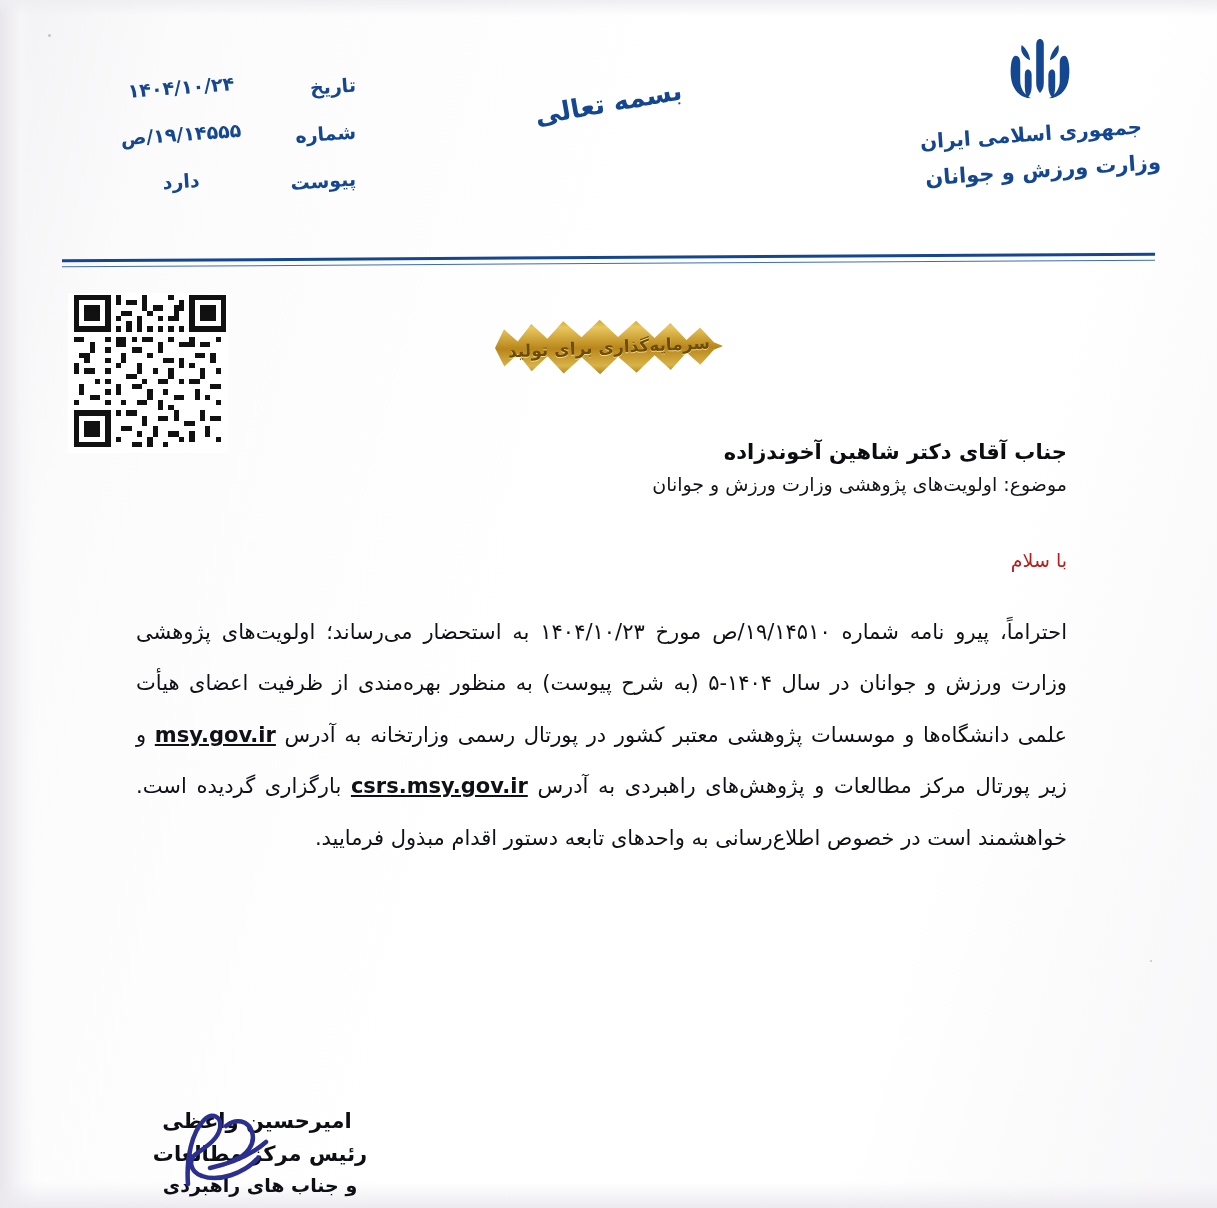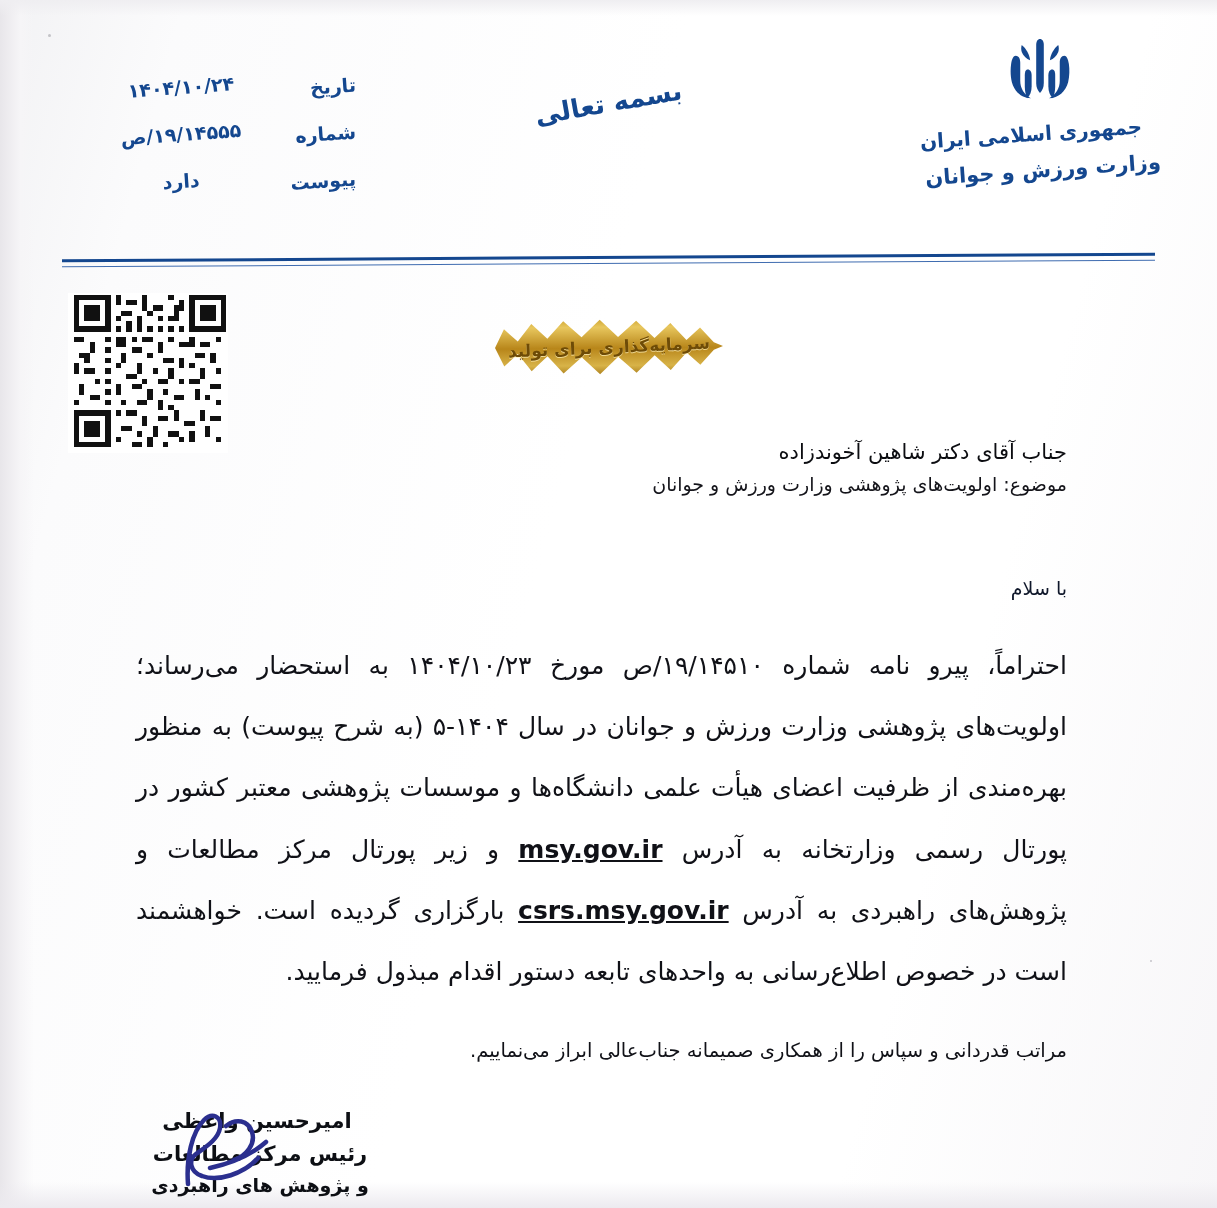--- a/index.html
+++ b/index.html
@@ -194,37 +194,37 @@
     position: absolute;
     top: 432px;
     right: 150px;
     left: 136px;
     color: #111318;
     direction: rtl;
     text-align: right;
   }
   .addressee {
     font-size: 21px;
-    font-weight: 400;
+    font-weight: 700;
     line-height: 1.95;
     color: #0c0d11;
   }
   .subject {
     font-size: 19px;
     color: #14141a;
   }
   .greeting {
-    margin-top: 82px;
+    margin-top: 54px;
     font-size: 19px;
-    color: #0f172a;
+    color: #b91c1c;
     text-align: right;
   }
   .para {
     margin-top: 36px;
-    font-size: 25px;
+    font-size: 21px;
     line-height: 2.45;
     text-align: justify;
     text-justify: inter-word;
     color: #101117;
   }
   .para .link {
     text-decoration: underline;
     font-weight: 700;
     color: #101117;
   }
@@ -455,27 +455,26 @@
     <div class="addressee">
       <div>جناب آقای دکتر شاهین آخوندزاده</div>
     </div>
 
     <div class="subject">موضوع: اولویت‌های پژوهشی وزارت ورزش و جوانان</div>
 
     <div class="greeting">با سلام</div>
 
     <p class="para"><span>احتراماً، پیرو نامه شماره ۱۹/۱۴۵۱۰/ص مورخ ۱۴۰۴/۱۰/۲۳ به استحضار می‌رساند؛ اولویت‌های پژوهشی وزارت ورزش و جوانان در سال ۱۴۰۴-۵ (به شرح پیوست) به منظور بهره‌مندی از ظرفیت اعضای هیأت علمی دانشگاه‌ها و موسسات پژوهشی معتبر کشور در پورتال رسمی وزارتخانه به آدرس </span><a class="link" href="#">msy.gov.ir</a><span> و زیر پورتال مرکز مطالعات و پژوهش‌های راهبردی به آدرس </span><a class="link" href="#">csrs.msy.gov.ir</a><span> بارگزاری گردیده است. خواهشمند است در خصوص اطلاع‌رسانی به واحدهای تابعه دستور اقدام مبذول فرمایید.</span></p>
 
-    <p class="para-2">مراتب قدردانی و سپاس را از همکاری صمیمانه جناب‌عالی ابراز می‌نماییم.</p>
   </div>
 
   <div class="sign">
     <div class="l1">امیرحسین واعظی</div>
     <div class="l3">رئیس مرکز مطالعات</div>
-    <div class="l4">و پژوهش های راهبردی</div>
+    <div class="l4">و جناب های راهبردی</div>
   </div>
 
   <div class="signature-mark">
     <svg viewBox="0 0 120 96" xmlns="http://www.w3.org/2000/svg" aria-hidden="true">
       <g fill="none" stroke="#2b2f8f" stroke-width="4.5" stroke-linecap="round" stroke-linejoin="round">
         <path d="M18 86 C16 60 22 34 34 22 C42 14 52 18 50 30 C48 42 34 50 26 56 C18 62 20 74 32 78 C48 84 74 76 88 60"></path>
         <path d="M56 28 C66 20 78 22 82 34 C86 46 76 58 64 62"></path>
         <path d="M40 70 C58 66 80 58 96 44"></path>
       </g>
     </svg>

